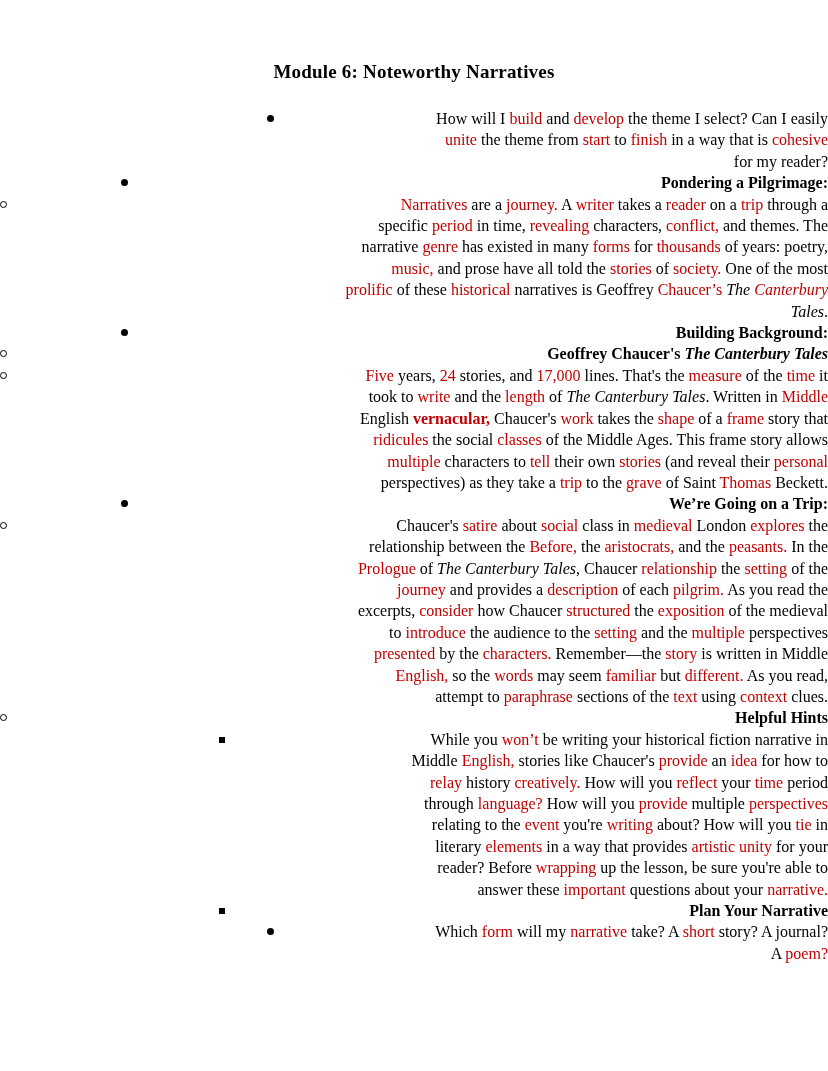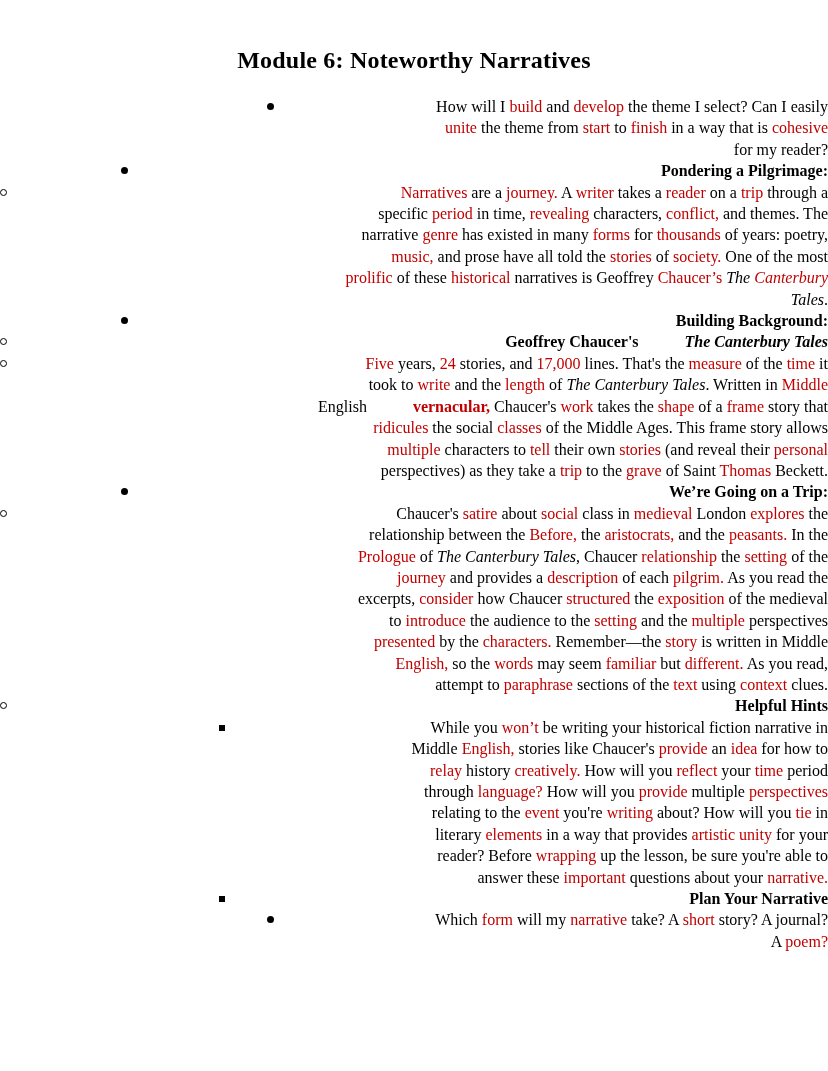--- a/index.html
+++ b/index.html
@@ -13,41 +13,41 @@
     background:var(--page-bg);
     color:var(--ink);
     font-family:"Liberation Serif", serif;
     font-size:16px;
     overflow:hidden;
   }
   .page{width:828px;height:1071px;background:var(--page-bg);}
   .doc-title{
     text-align:center;
     font-weight:bold;
-    font-size:24px;
+    font-size:19px;
     line-height:28px;
-    padding-top:46px;
+    padding-top:58px;
     margin:0 0 22px 0;
     letter-spacing:.2px;
   }
   .item{display:flex;align-items:flex-start;text-align:right;}
   .item.l1{padding-left:121px;}
   .item.l2{}
   .item.l3{padding-left:219px;}
   .item.l4{padding-left:267px;}
   .bullet{flex:0 0 25px;display:block;}
   .bullet::before{content:"";display:block;box-sizing:border-box;}
   .bullet.disc::before{width:7px;height:7px;border-radius:50%;background:#000;margin-top:7px;}
   .bullet.circle::before{width:7px;height:7px;border-radius:50%;border:1.3px solid #000;background:transparent;margin-top:7px;}
   .bullet.square::before{width:6px;height:6px;background:#000;margin-top:8px;}
   .content{flex:1 1 auto;min-width:0;}
   .line{white-space:pre;line-height:21.4px;}
   .seg{}
   .r{color:var(--red);}
-  .b{font-weight:bold;margin-left:42px;}
+  .b{font-weight:bold;}
   .i{font-style:italic;}
 </style>
 </head>
 <body>
 
 <div class="page">
   <h1 class="doc-title">Module 6: Noteworthy Narratives</h1>
   <div>
       <div class="item l4">
         <span class="bullet disc"></span>

